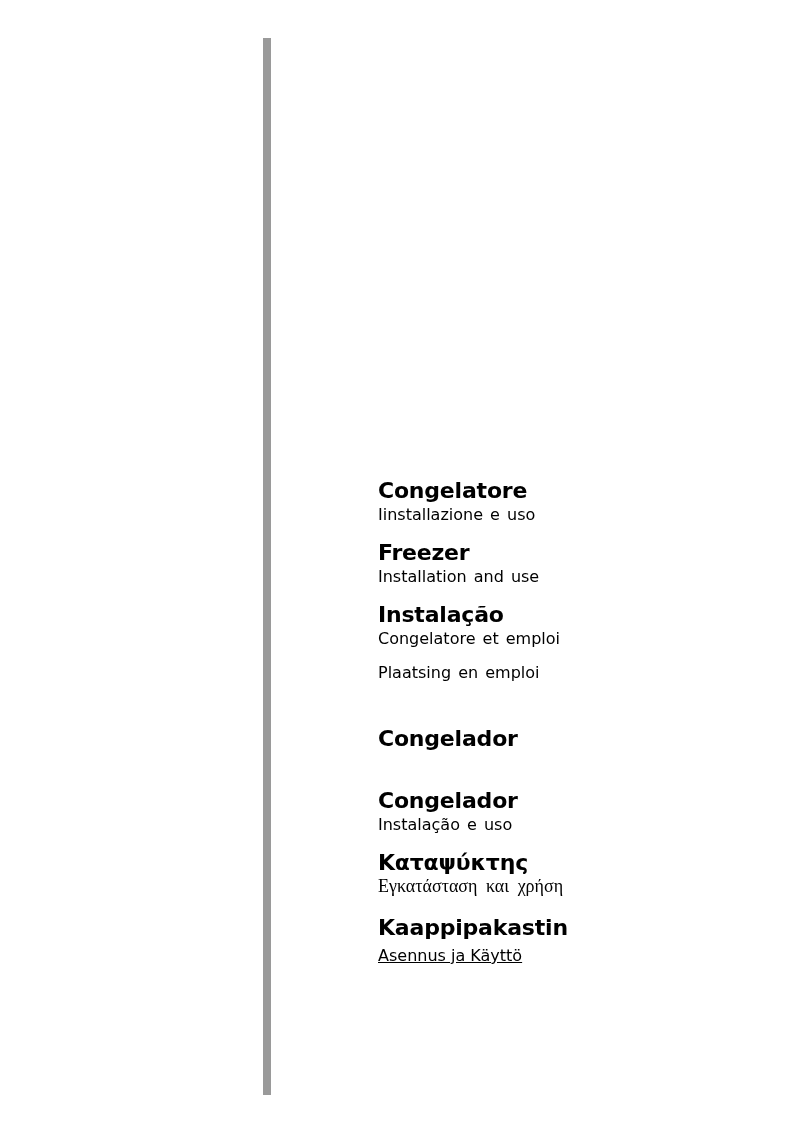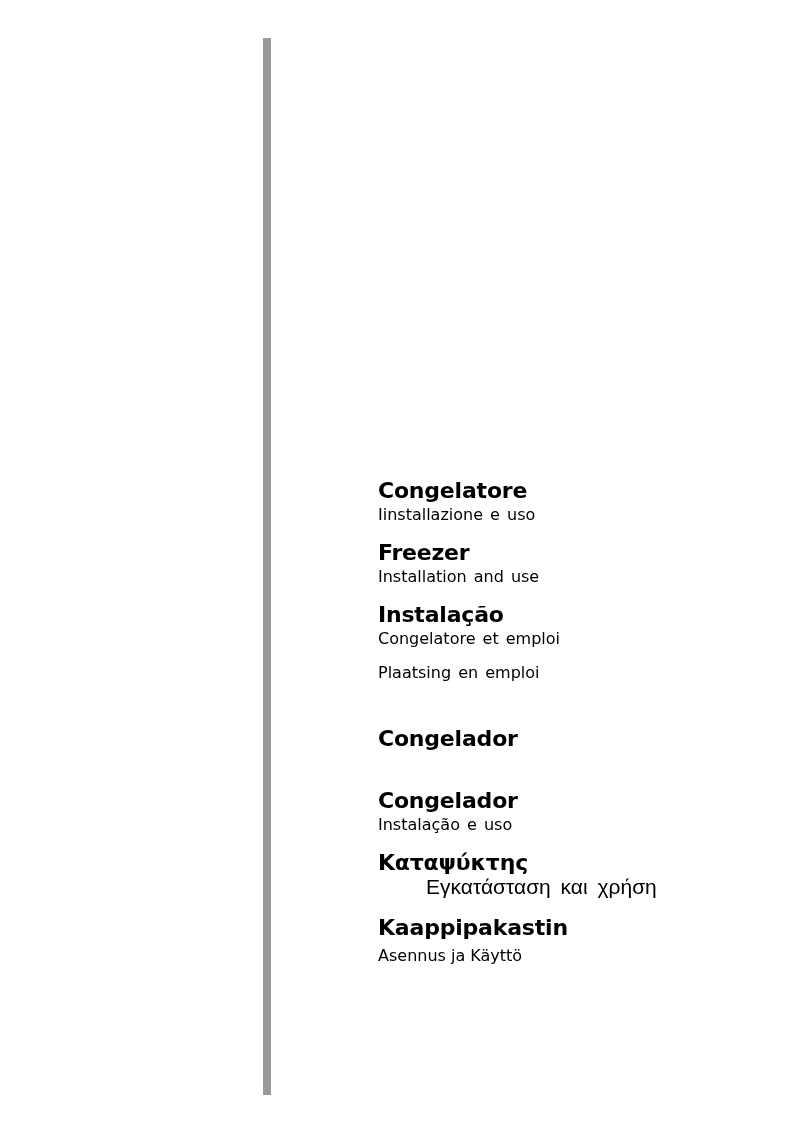--- a/index.html
+++ b/index.html
@@ -44,28 +44,28 @@
     }
     .entry-subtitle {
       font-size: 16px;
       font-weight: normal;
       line-height: 19px;
       white-space: nowrap;
       letter-spacing: 0px;
       word-spacing: 2px;
     }
     .entry.greek .entry-subtitle {
-      font-family: Liberation Sans, sans-serif;
-      font-size: 21px;
+      font-family: Liberation Serif, serif;
+      font-size: 18px;
       word-spacing: 4px;
-      margin-left: 48px;
     }
     .entry.last .entry-subtitle {
       margin-top: 4px;
       word-spacing: 0px;
+      text-decoration: underline;
     }
   </style>
 </head>
 <body>
 
 <div class="side-bar"></div>
 
 <div class="title-list">
   <div class="entry">
     <div class="entry-title">Congelatore</div>

